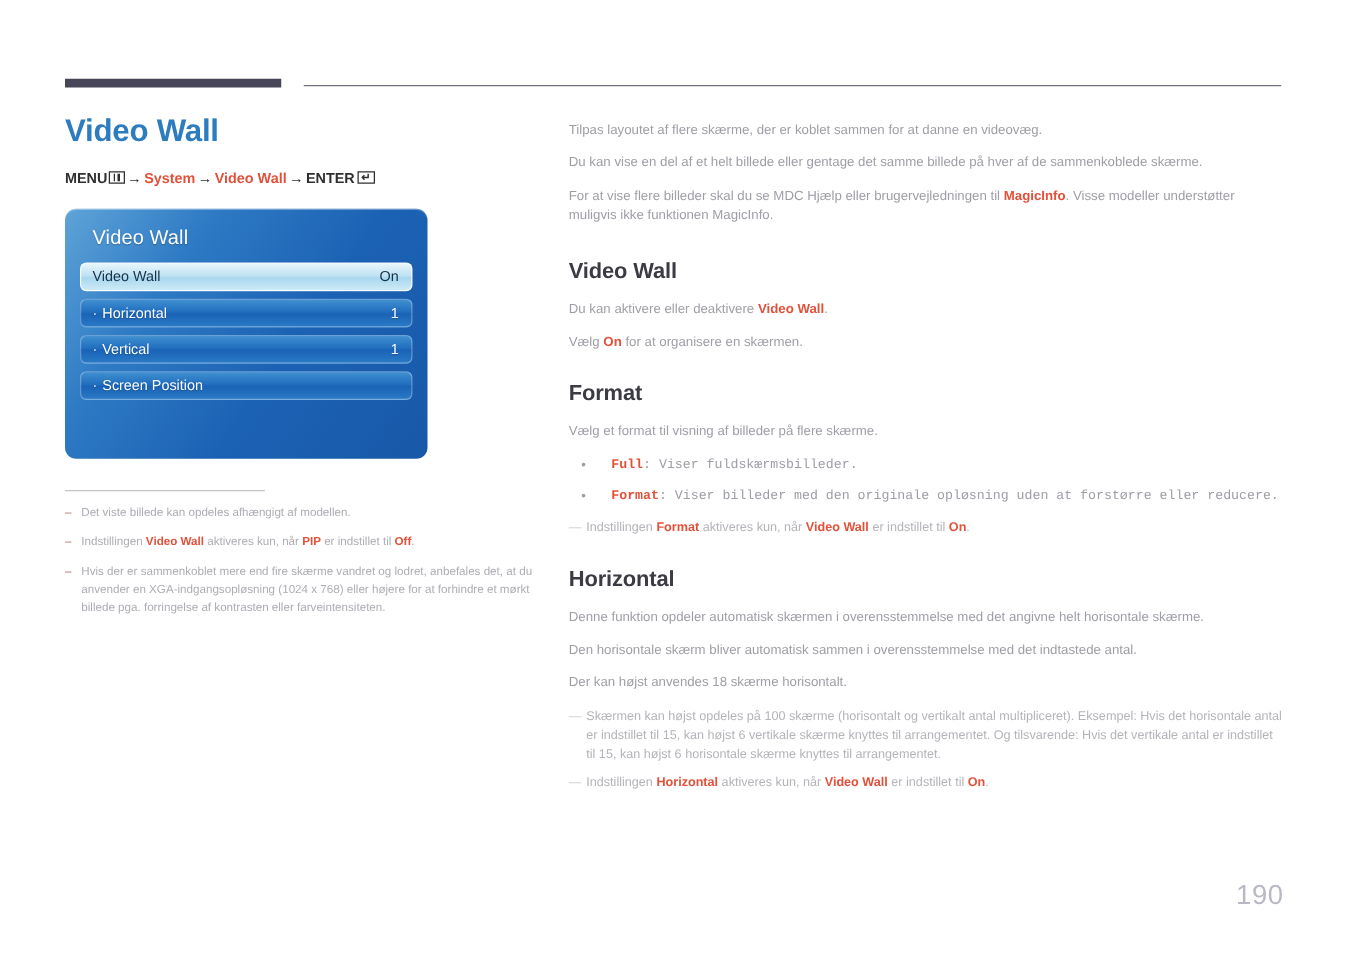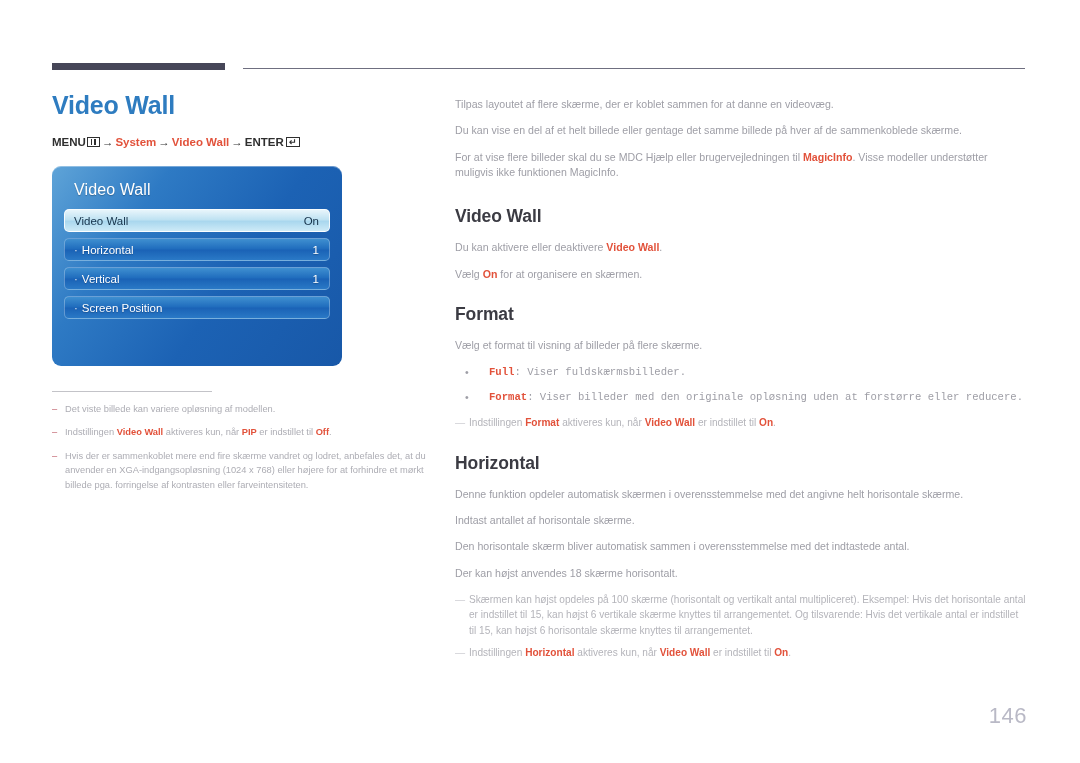--- a/index.html
+++ b/index.html
@@ -259,21 +259,21 @@
           <span class="lbl"><span class="dot">·</span>Screen Position</span>
           <span class="val"></span>
         </div>
       </div>
   </div>
 
   <div class="note-rule"></div>
   <div id="left-notes">
       <div class="note">
         <span class="dash">–</span>
-        <span class="txt"><span>Det viste billede kan variere opløsning af modellen.</span></span>
+        <span class="txt"><span>Det viste billede kan opdeles afhængigt af modellen.</span></span>
       </div>
       <div class="note">
         <span class="dash">–</span>
         <span class="txt"><span>Indstillingen </span><b>Video Wall</b><span> aktiveres kun, når </span><b>PIP</b><span> er indstillet til </span><b>Off</b><span>.</span></span>
       </div>
       <div class="note">
         <span class="dash">–</span>
         <span class="txt"><span>Hvis der er sammenkoblet mere end fire skærme vandret og lodret, anbefales det, at du anvender en XGA-indgangsopløsning (1024 x 768) eller højere for at forhindre et mørkt billede pga. forringelse af kontrasten eller farveintensiteten.</span></span>
       </div>
     </div>
@@ -299,27 +299,26 @@
       <div class="bullet">
         <span class="dot">•</span>
         <span class="txt"><b>Format</b><span>: Viser billeder med den originale opløsning uden at forstørre eller reducere.</span></span>
       </div>
       <div class="rnote">
         <span class="dash">—</span>
         <span class="txt"><span>Indstillingen </span><b>Format</b><span> aktiveres kun, når </span><b>Video Wall</b><span> er indstillet til </span><b>On</b><span>.</span></span>
       </div>
       <h2 class="sec">Horizontal</h2>
       <p class="p"><span>Denne funktion opdeler automatisk skærmen i overensstemmelse med det angivne helt horisontale skærme.</span></p>
-      <p class="p"><span>Indtast antallet af horisontale skærme.</span></p>
       <p class="p"><span>Den horisontale skærm bliver automatisk sammen i overensstemmelse med det indtastede antal.</span></p>
       <p class="p"><span>Der kan højst anvendes 18 skærme horisontalt.</span></p>
       <div class="rnote">
         <span class="dash">—</span>
         <span class="txt"><span>Skærmen kan højst opdeles på 100 skærme (horisontalt og vertikalt antal multipliceret). Eksempel: Hvis det horisontale antal er indstillet til 15, kan højst 6 vertikale skærme knyttes til arrangementet. Og tilsvarende: Hvis det vertikale antal er indstillet til 15, kan højst 6 horisontale skærme knyttes til arrangementet.</span></span>
       </div>
       <div class="rnote">
         <span class="dash">—</span>
         <span class="txt"><span>Indstillingen </span><b>Horizontal</b><span> aktiveres kun, når </span><b>Video Wall</b><span> er indstillet til </span><b>On</b><span>.</span></span>
       </div>
     </div>
 </div>
 
-<div class="page-num">146</div>
+<div class="page-num">190</div>
 
 </body></html>

